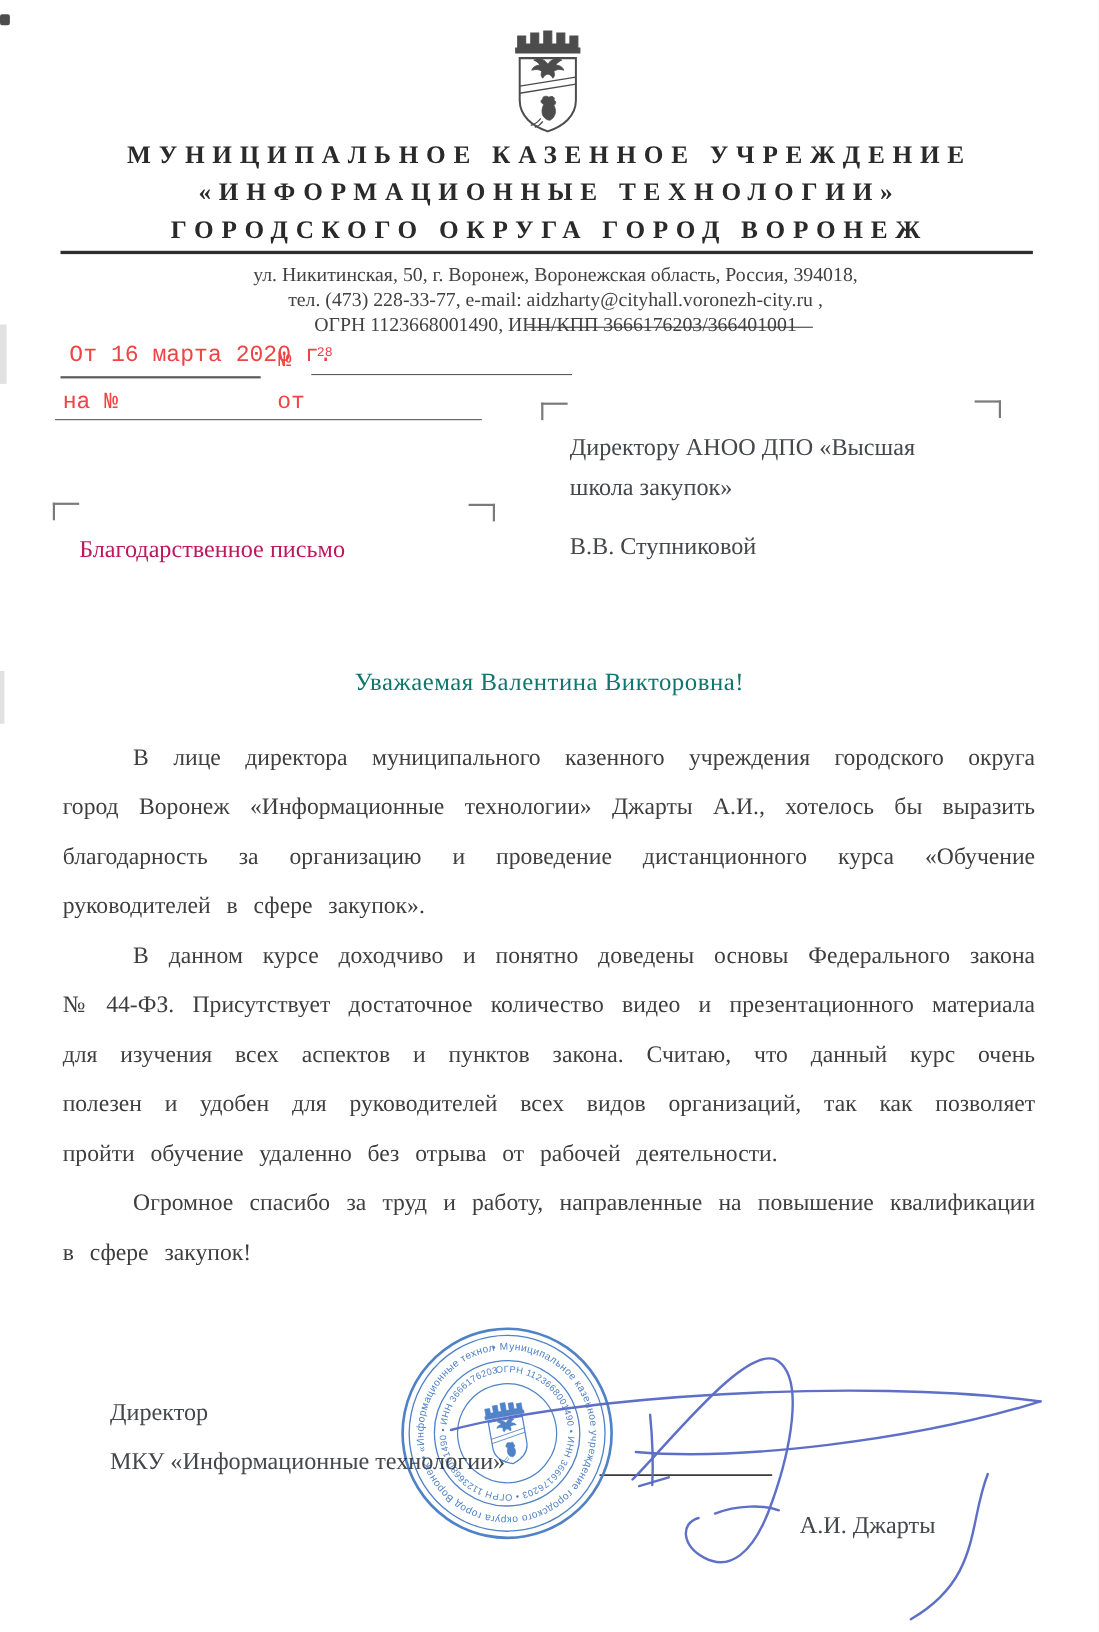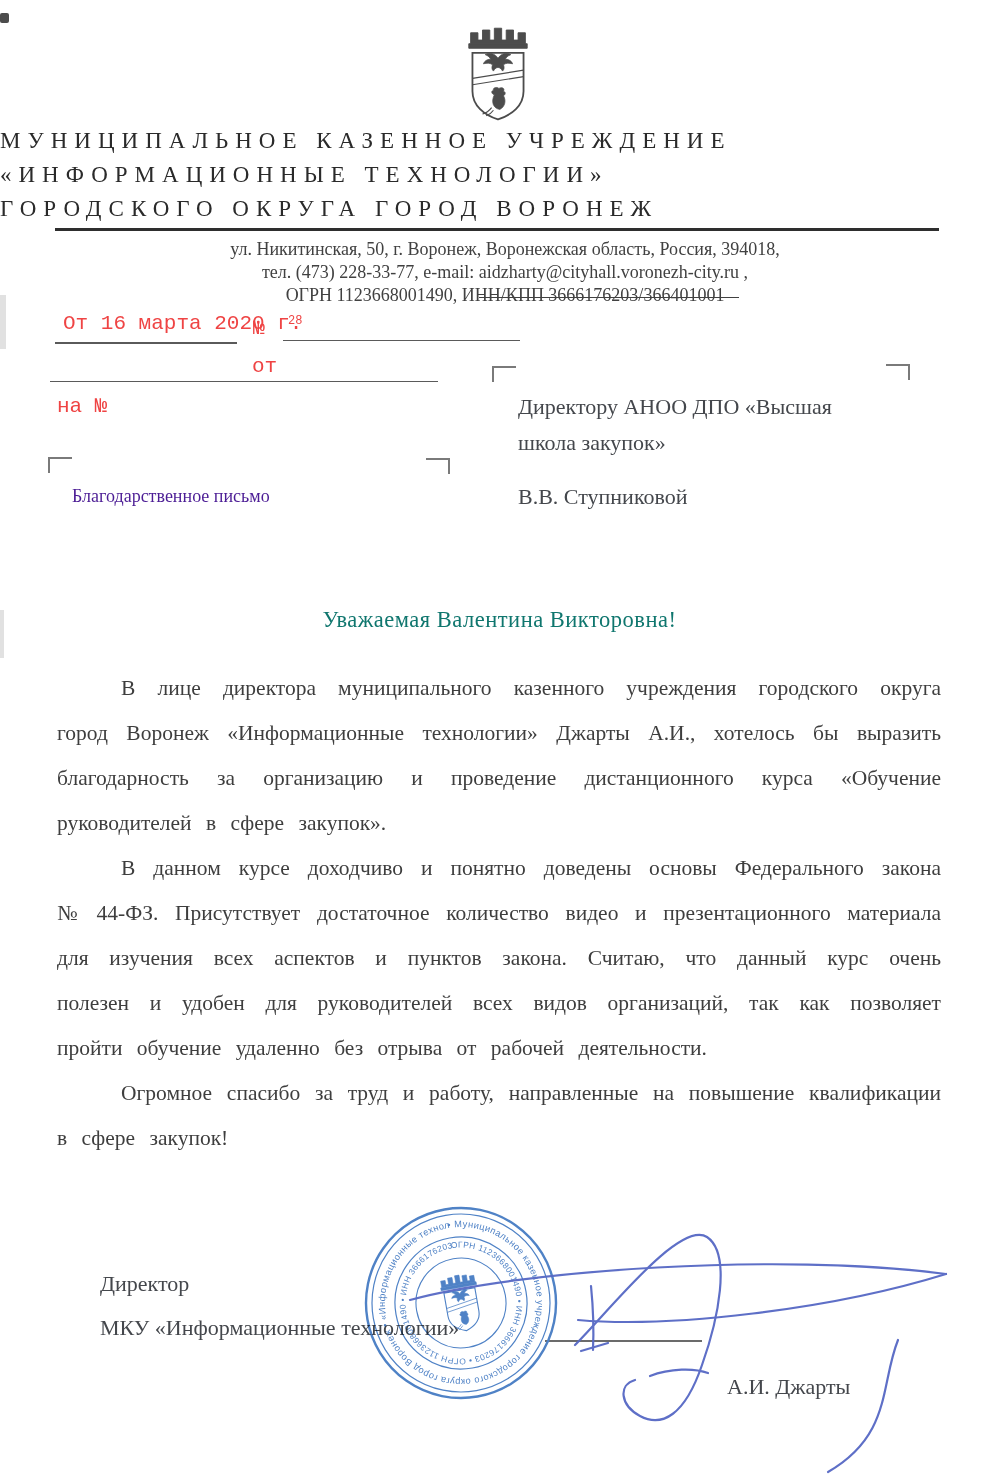--- a/index.html
+++ b/index.html
@@ -2,36 +2,36 @@
 <html lang="ru"><head>
 <meta charset="utf-8">
 <style>
   html,body{margin:0;padding:0;background:#e8e8e8;}
   .page{
     position:relative;width:999px;height:1484px;margin:0 auto;background:#ffffff;
     font-family:"Liberation Serif","DejaVu Serif",serif;color:#3c3c3c;overflow:hidden;
   }
   .abs{position:absolute;}
   
-  .org-name{left:0;right:0;top:124px;text-align:left;font-weight:normal;
+  .org-name{left:0;right:0;top:124px;text-align:center;font-weight:bold;
     font-size:23px;line-height:34px;letter-spacing:7px;color:#2a2a2a;}
   .header-rule{left:55px;top:228px;width:884px;height:3px;background:#2e2e2e;}
   .contact{left:11px;right:0;top:238px;text-align:center;font-size:18px;line-height:23px;color:#414141;}
   .email-underline{border-bottom:1.5px solid #414141;padding-bottom:15px;}
   
   .ref{font-size:21px;color:#ef4444;font-family:Liberation Mono, monospace;}
   .u-line{border-top:2px solid #5a5a5a;height:0;}
   .u-line.thin{border-top-width:1.5px;}
   
   .corner{width:22px;height:14px;}
   .corner.tl{border-left:2px solid #7a7a7a;border-top:2px solid #7a7a7a;}
   .corner.tr{border-right:2px solid #7a7a7a;border-top:2px solid #7a7a7a;}
   
   .addressee{left:518px;width:386px;font-size:22px;line-height:36px;color:#44474c;}
-  .subject{left:72px;top:486px;font-size:18px;color:#4c1d95;}
+  .subject{left:72px;top:486px;font-size:22px;color:#be185d;}
   .salutation{left:0;right:0;top:607px;text-align:center;font-size:22.5px;letter-spacing:0.5px;color:#0f766e;}
   
   .body-text{left:57px;top:666px;width:884px;font-size:21.5px;line-height:45px;
     text-align:justify;word-spacing:9px;color:#3e3e3e;}
   .body-text p{margin:0;text-indent:64px;}
   
   .sig{font-size:22px;color:#44474c;}
   
   .overlay{left:350px;top:1180px;mix-blend-mode:multiply;}
   .top-emblem{color:#4c4c4c;}
@@ -82,21 +82,21 @@
     <div>ул. Никитинская, 50, г. Воронеж, Воронежская область, Россия, 394018,</div>
     <div><span>тел. (473) 228-33-77, e-mail: </span><span class="email-underline">aidzharty@cityhall.voronezh-city.ru</span><span> ,</span></div>
     <div>ОГРН 1123668001490, ИНН/КПП 3666176203/366401001</div>
   </div>
 
   <div class="abs ref" style="left:63px;top:312px;">От 16 марта 2020 г.</div>
   <div class="abs u-line" style="left:55px;top:342px;width:182px;"></div>
   <div class="abs ref" style="left:253px;top:317px;font-size:20px;">№</div>
   <div class="abs ref" style="left:288px;top:314px;font-size:12px;">28</div>
   <div class="abs u-line thin" style="left:283px;top:340px;width:237px;"></div>
-  <div class="abs ref" style="left:57px;top:355px;margin-top:40px;">на №</div>
+  <div class="abs ref" style="left:57px;top:355px;">на №</div>
   <div class="abs ref" style="left:252px;top:355px;">от</div>
   <div class="abs u-line thin" style="left:50px;top:381px;width:388px;"></div>
 
   <div class="abs corner tl" style="left:492px;top:366px;"></div>
   <div class="abs corner tr" style="left:886px;top:364px;"></div>
 
   <div class="abs addressee" style="top:479px;">В.В. Ступниковой</div>
   <div class="abs addressee" style="top:389px;">
     <div>Директору АНОО ДПО «Высшая</div>
     <div>школа закупок»</div>

